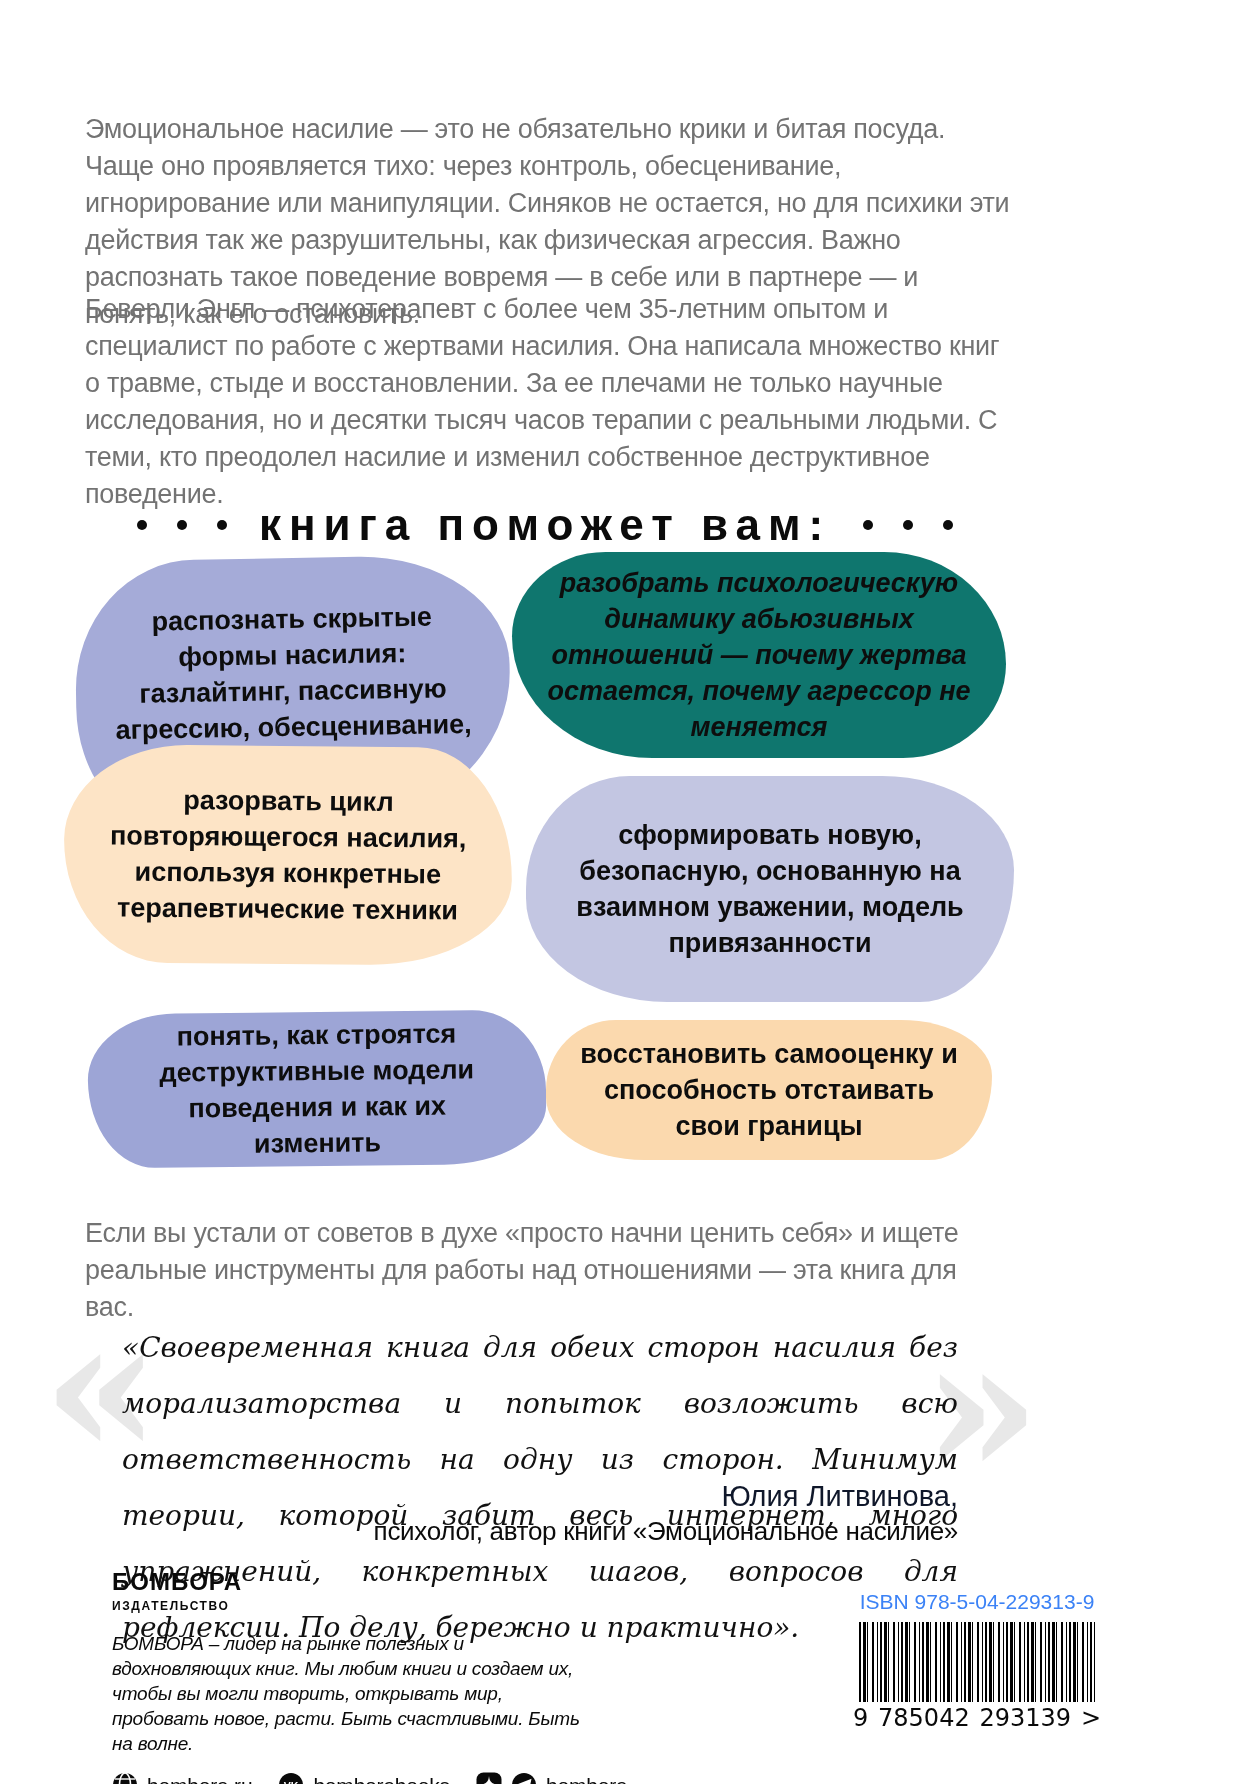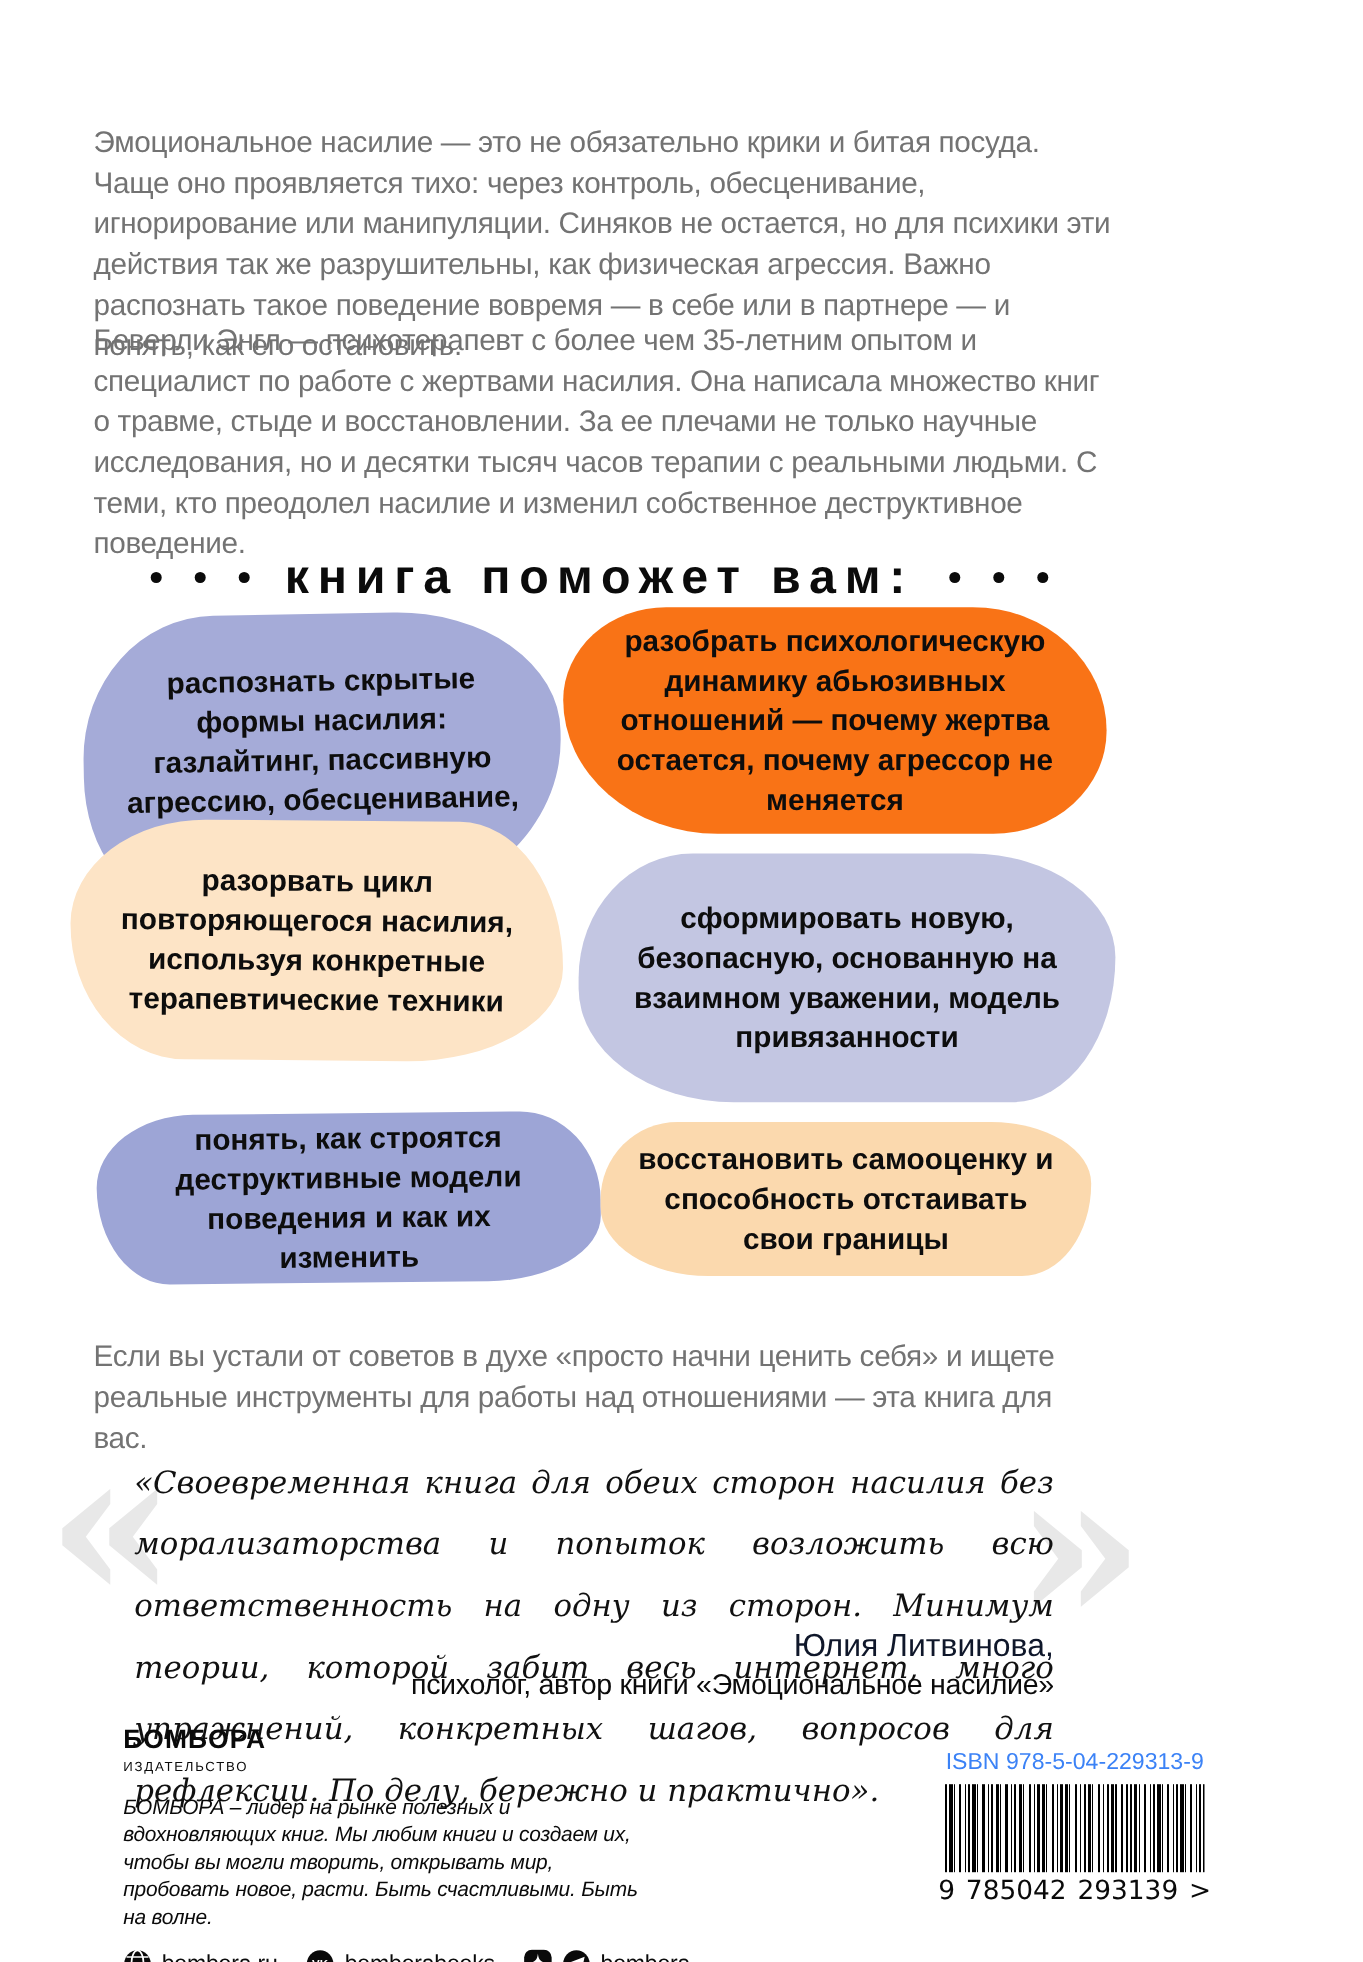--- a/index.html
+++ b/index.html
@@ -38,22 +38,22 @@
     text-align:center;
     font-weight:700;font-size:27px;line-height:36px;
     color:#0d0d0d;
     padding:10px 34px;box-sizing:border-box;
   }
   .blob-1{left:76px;top:558px;width:434px;height:266px;
     background:#a5abd8;
     border-radius:120px 150px 170px 90px / 130px 110px 150px 120px;
     transform:rotate(-1deg);}
   .blob-2{left:512px;top:552px;width:494px;height:206px;
-    background:#f97316;
-    border-radius:100px 130px 110px 150px / 90px 120px 100px 130px;}
+    background:#0f766e;
+    border-radius:100px 130px 110px 150px / 90px 120px 100px 130px;font-style:italic;}
   .blob-3{left:64px;top:746px;width:448px;height:218px;
     background:#fde4c6;
     border-radius:130px 100px 150px 110px / 100px 140px 90px 130px;
     transform:rotate(0.5deg);}
   .blob-4{left:526px;top:776px;width:488px;height:226px;
     background:#c3c6e2;
     border-radius:110px 140px 100px 150px / 120px 100px 140px 110px;}
   .blob-5{left:88px;top:1012px;width:458px;height:154px;
     background:#9da5d6;
     border-radius:120px 100px 140px 90px / 90px 110px 80px 120px;
@@ -82,21 +82,21 @@
   }
   .attribution{
     position:absolute;left:122px;top:1478px;width:836px;
     text-align:right;
   }
   .attr-name{font-size:29px;line-height:36px;color:#0f172a;}
   .attr-title{font-size:26px;line-height:34px;color:#0b0b0b;letter-spacing:-0.3px;}
 
   .footer-left{position:absolute;left:112px;top:1568px;width:500px;}
   .pub-logo{font-size:24px;font-weight:900;letter-spacing:1px;color:#0a0a0a;}
-  .pub-sub{font-size:12px;font-weight:400;letter-spacing:1.6px;color:#0a0a0a;margin-top:3px;}
+  .pub-sub{font-size:12px;font-weight:700;letter-spacing:1.6px;color:#0a0a0a;margin-top:3px;}
   .pub-desc{margin-top:18px;font-size:19px;line-height:25px;letter-spacing:-0.2px;color:#0a0a0a;width:478px;font-style:italic;}
   .social-row{margin-top:16px;display:flex;align-items:center;gap:26px;}
   .social-group{display:flex;align-items:flex-end;gap:9px;}
   .social-label{font-size:21px;color:#0a0a0a;letter-spacing:-0.2px;}
   .icon{width:26px;height:26px;display:inline-block;}
 
   .isbn-block{position:absolute;left:852px;top:1590px;width:250px;text-align:center;}
   .isbn-text{font-size:21px;color:#3b82f6;letter-spacing:0;}
   .barcode{
     margin:8px auto 0;width:236px;height:80px;

